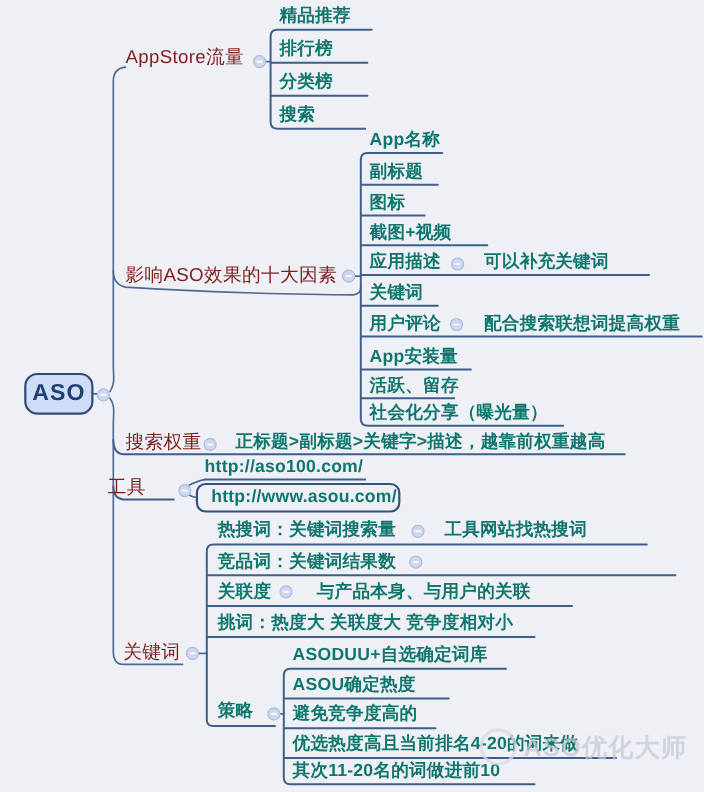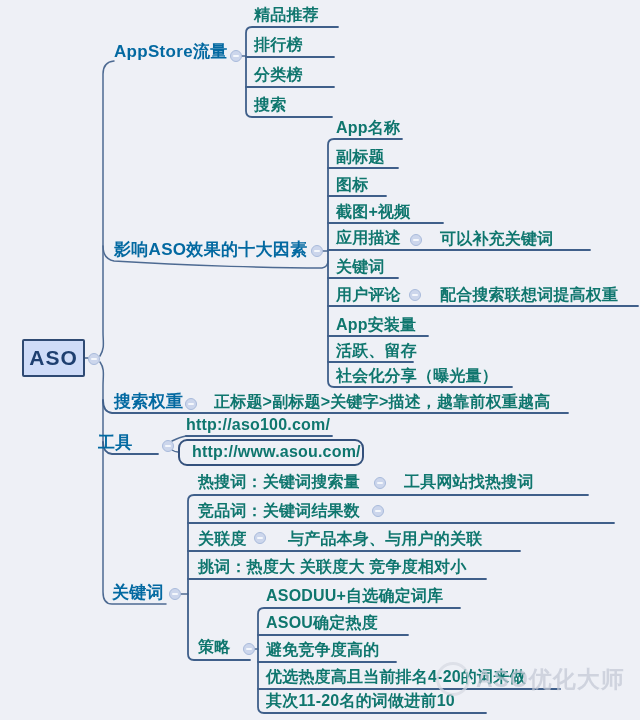--- a/index.html
+++ b/index.html
@@ -9,26 +9,26 @@
     font-family:"Liberation Sans","DejaVu Sans",sans-serif;
   }
   svg.wires{position:absolute;left:0;top:0;pointer-events:none;}
   .lbl{
     position:absolute;white-space:nowrap;
     font-size:16px;line-height:20px;font-weight:600;color:#0f766e;
     letter-spacing:0.2px;
   }
   .mainlbl{
     position:absolute;white-space:nowrap;
-    font-size:17px;line-height:20px;font-weight:700;color:#0369a1;
+    font-size:17px;line-height:20px;font-weight:400;color:#7f1d1d;
     letter-spacing:0.3px;
   }
   .root-node{
     position:absolute;left:22px;top:339px;width:63px;height:38px;
-    background:#cfdcf8;border:2px solid #2f4a73;border-radius:2px;
+    background:#cfdcf8;border:2px solid #2f4a73;border-radius:12px;
     display:flex;align-items:center;justify-content:center;
     box-sizing:border-box;
   }
   .root-node span{font-size:21px;font-weight:700;color:#1e3f70;letter-spacing:1px;}
   .toggle{
     position:absolute;width:12px;height:12px;border-radius:50%;
     background:#ccd6ec;border:1px solid #a9bbdb;box-sizing:border-box;
     display:flex;align-items:center;justify-content:center;
   }
   .toggle i{display:block;width:6px;height:2px;background:#f4f7fc;border-radius:1px;}

